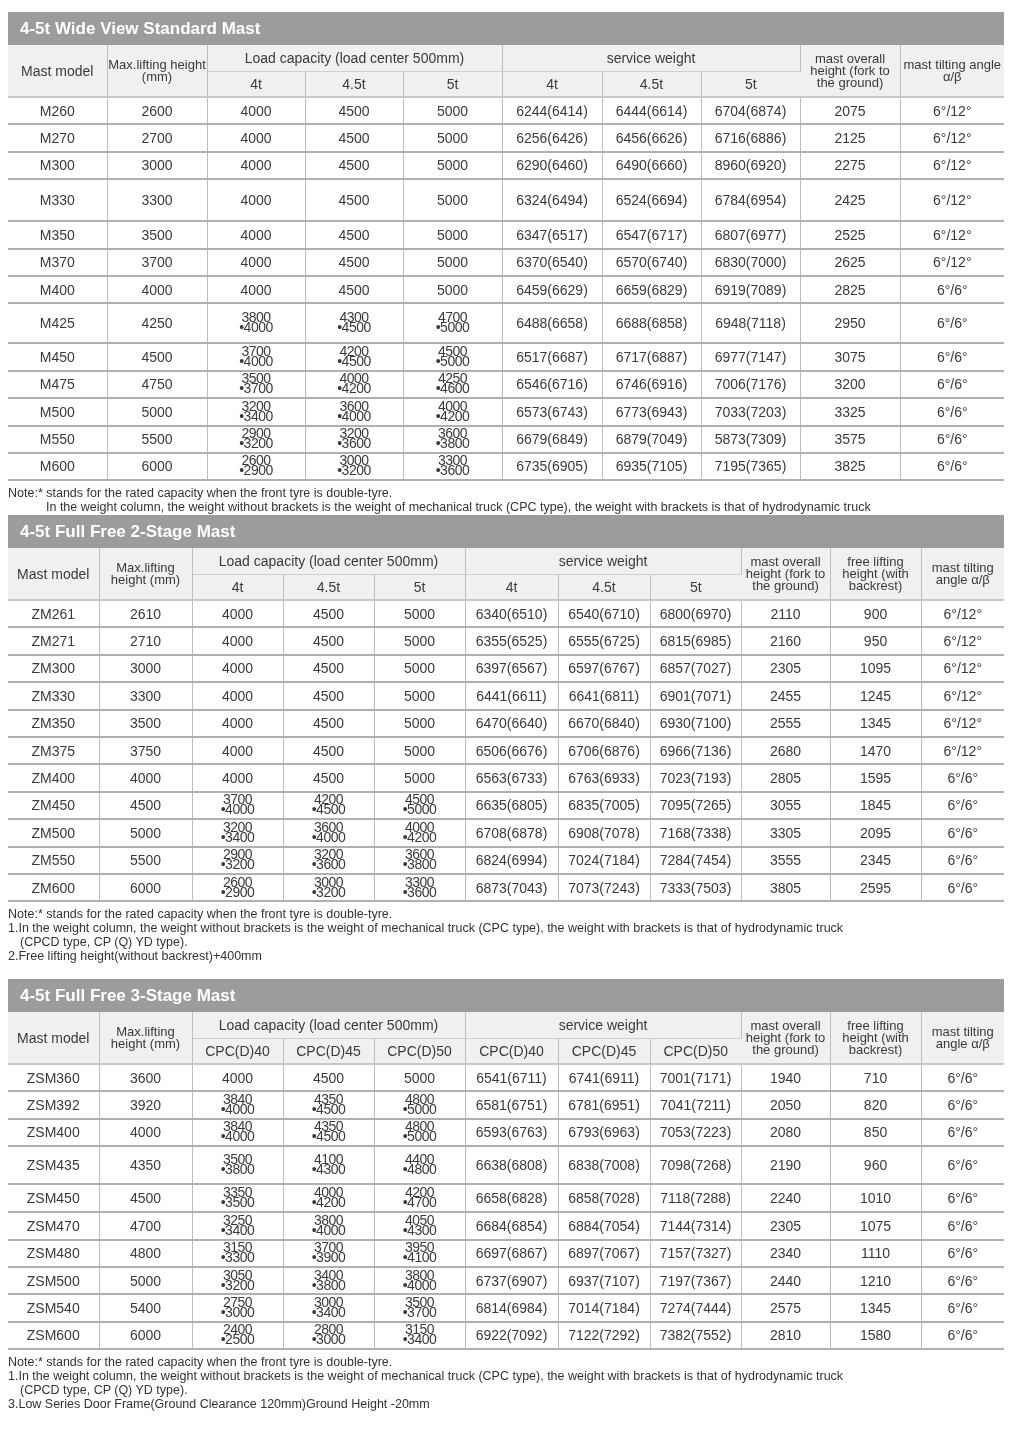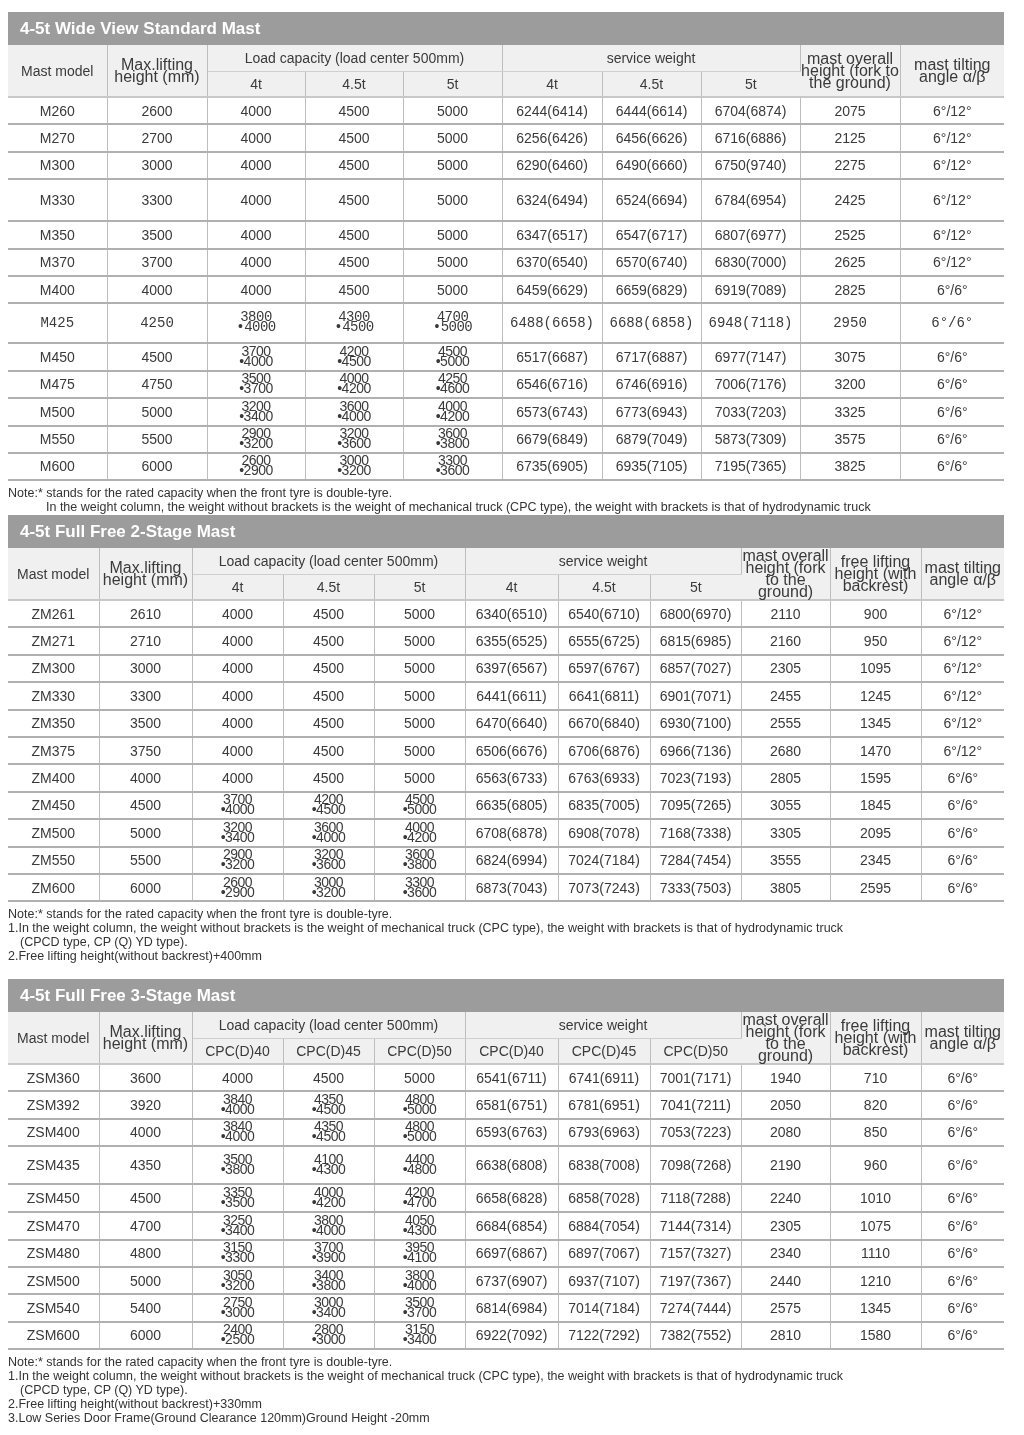--- a/index.html
+++ b/index.html
@@ -17,21 +17,21 @@
   table { border-collapse: collapse; width: 996px; table-layout: fixed; }
   th, td {
     border-right: 1.5px solid #bdbdbd; text-align: center; vertical-align: middle;
     font-size: 14px; color: #3a3a3a; padding: 0; white-space: nowrap;
   }
   th:last-child, td:last-child { border-right: none; }
   thead th {
     background: #f0f0f0; font-weight: normal; font-size: 14px; line-height: 14px;
     border-bottom: 1.5px solid #cfcfcf;
   }
-  thead th.small { font-size: 16px; line-height: 12px; white-space: normal; }
+  thead th.small { font-size: 13px; line-height: 12px; white-space: normal; }
   thead tr.sub th { border-top: 1.5px solid #cfcfcf; }
   tbody tr { border-top: 2px solid #b0b0b0; }
   tbody tr:first-child { border-top: 2px solid #c8c8c8; }
   tbody tr:last-child { border-bottom: 2px solid #b0b0b0; }
   td .stack {
     display: inline-block; font-size: 14px; line-height: 10px; letter-spacing: -0.5px;
     padding-top: 1px;
   }
   td .stack span { display: block; }
   .notes {
@@ -103,21 +103,21 @@
           <td>6°/12°</td>
         </tr>
         <tr style="height: 27.4px;">
           <td>M300</td>
           <td>3000</td>
           <td>4000</td>
           <td>4500</td>
           <td>5000</td>
           <td>6290(6460)</td>
           <td>6490(6660)</td>
-          <td>6750(9740)</td>
+          <td>8960(6920)</td>
           <td>2275</td>
           <td>6°/12°</td>
         </tr>
         <tr style="height: 42px;">
           <td>M330</td>
           <td>3300</td>
           <td>4000</td>
           <td>4500</td>
           <td>5000</td>
           <td>6324(6494)</td>
@@ -155,21 +155,21 @@
           <td>4000</td>
           <td>4000</td>
           <td>4500</td>
           <td>5000</td>
           <td>6459(6629)</td>
           <td>6659(6829)</td>
           <td>6919(7089)</td>
           <td>2825</td>
           <td>6°/6°</td>
         </tr>
-        <tr style="height: 40px; font-family: Liberation Mono, monospace;">
+        <tr style="height: 40px;">
           <td>M425</td>
           <td>4250</td>
           <td><span class="stack"><span>3800</span><span>•4000</span></span></td>
           <td><span class="stack"><span>4300</span><span>•4500</span></span></td>
           <td><span class="stack"><span>4700</span><span>•5000</span></span></td>
           <td>6488(6658)</td>
           <td>6688(6858)</td>
           <td>6948(7118)</td>
           <td>2950</td>
           <td>6°/6°</td>
@@ -597,16 +597,15 @@
           <td>2810</td>
           <td>1580</td>
           <td>6°/6°</td>
         </tr>
       </tbody>
   </table>
   <div class="notes">
       <div>Note:* stands for the rated capacity when the front tyre is double-tyre.</div>
       <div>1.In the weight column, the weight without brackets is the weight of mechanical truck (CPC type), the weight with brackets is that of hydrodynamic truck</div>
       <div class="indent2">(CPCD type, CP (Q) YD type).</div>
-      <div>2.Free lifting height(without backrest)+330mm</div>
       <div>3.Low Series Door Frame(Ground Clearance 120mm)Ground Height -20mm</div>
     </div>
 </div>
 
 </body></html>

